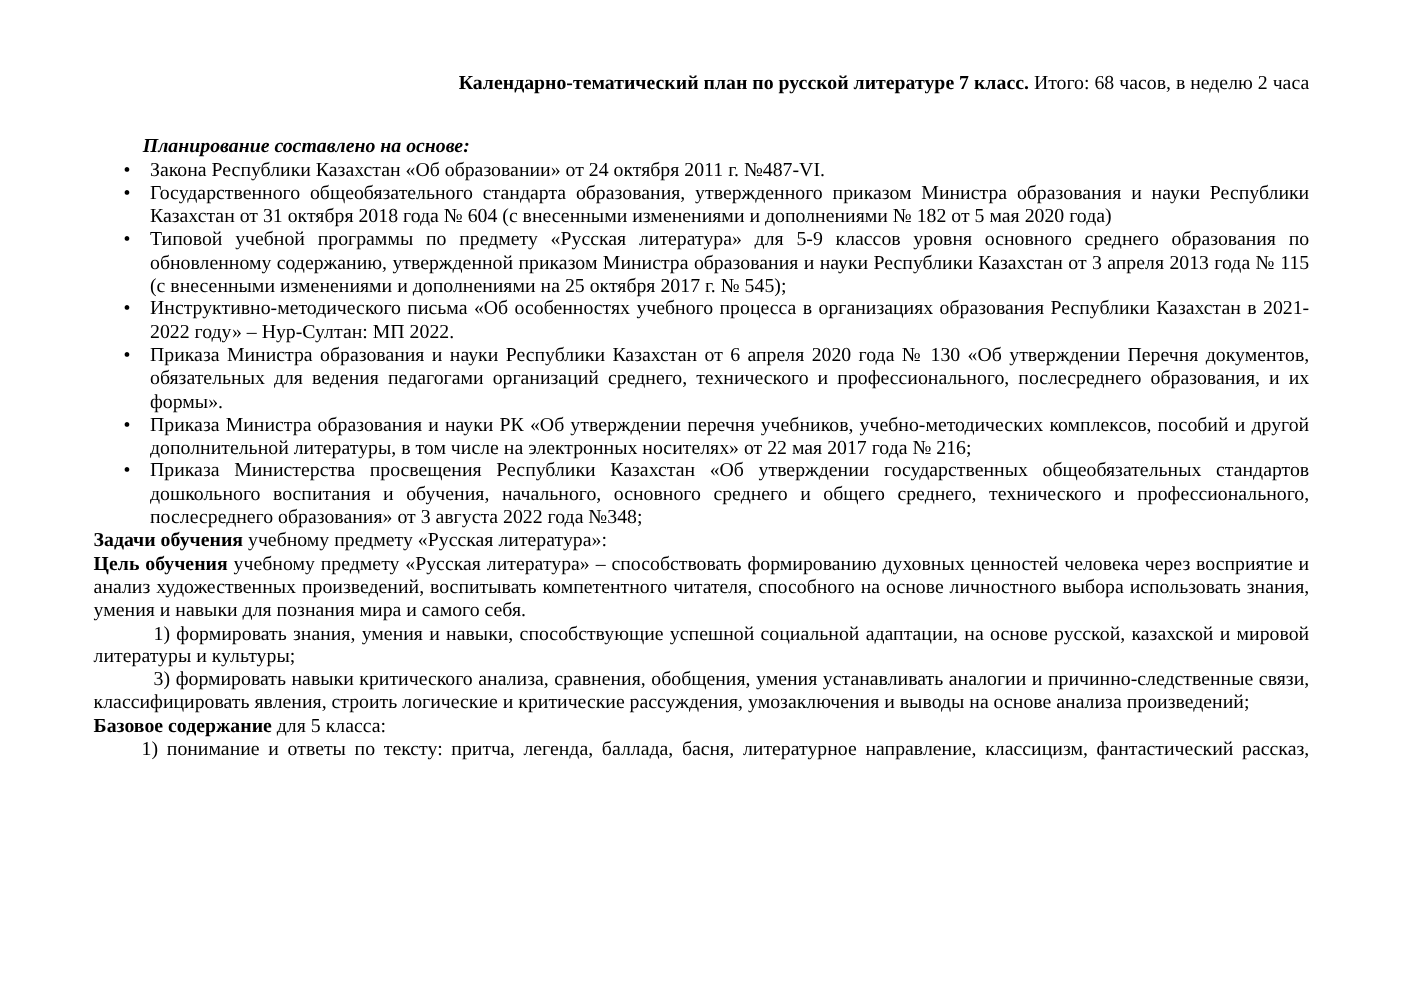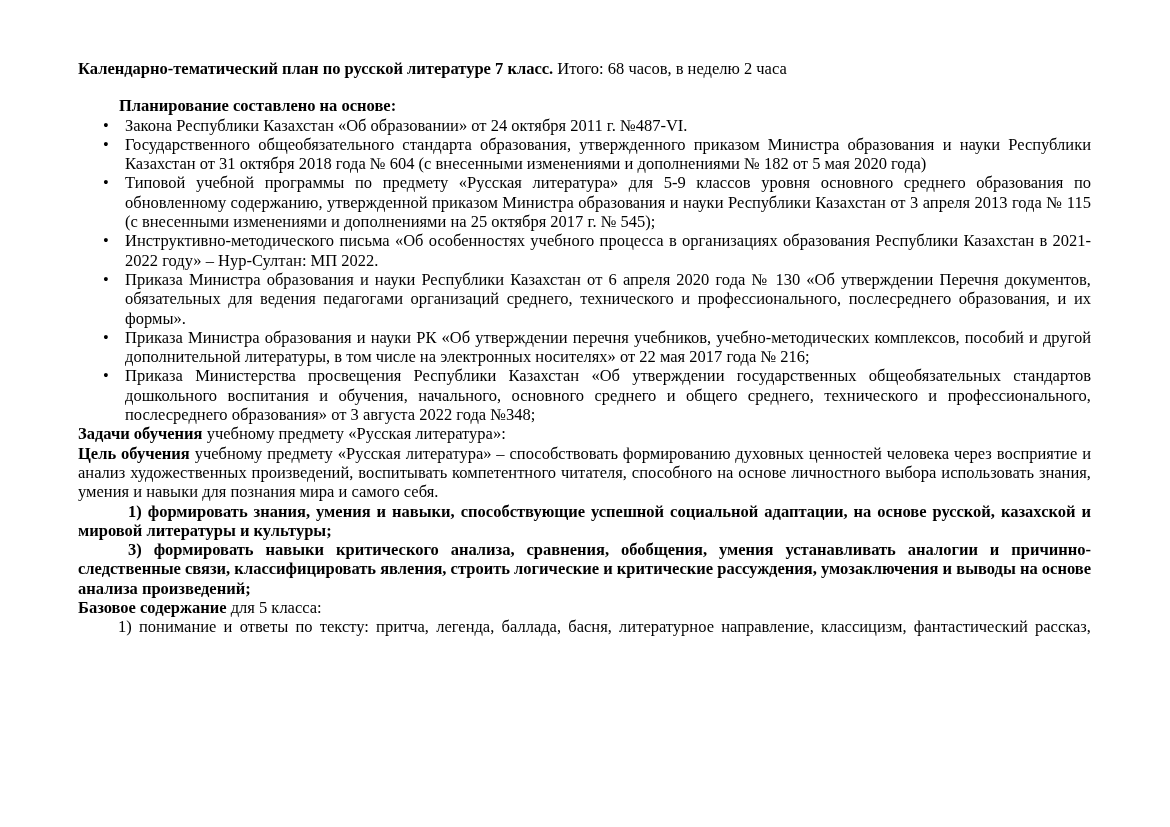--- a/index.html
+++ b/index.html
@@ -15,47 +15,47 @@
     line-height: 19.3px;
     color: #000000;
   }
   .content {
     position: absolute;
     left: 78px;
     top: 59px;
     width: 1013px;
   }
   .doc-title {
-    text-align: left;
+    text-align: right;
     font-weight: normal;
   }
   .doc-title .t-bold { font-weight: bold; }
   .basis-heading {
-    margin-top: 18px;
+    margin-top: 34px;
     padding-left: 41px;
     font-weight: bold;
+    font-style: italic;
   }
   ul.basis-list { list-style: none; }
   ul.basis-list > li {
     position: relative;
     padding-left: 47px;
     text-align: justify;
   }
   ul.basis-list > li::before {
     content: "\2022";
     position: absolute;
     left: 25px;
     top: 0;
   }
   p.body-para { text-align: justify; }
   p.body-para .lead { font-weight: bold; }
   p.numbered {
     text-align: justify;
     text-indent: 50px;
-    font-weight: bold;
   }
   p.numbered-stretch {
     text-align: justify;
     text-align-last: justify;
     text-indent: 40px;
   }
 </style>
 </head>
 <body>
 

